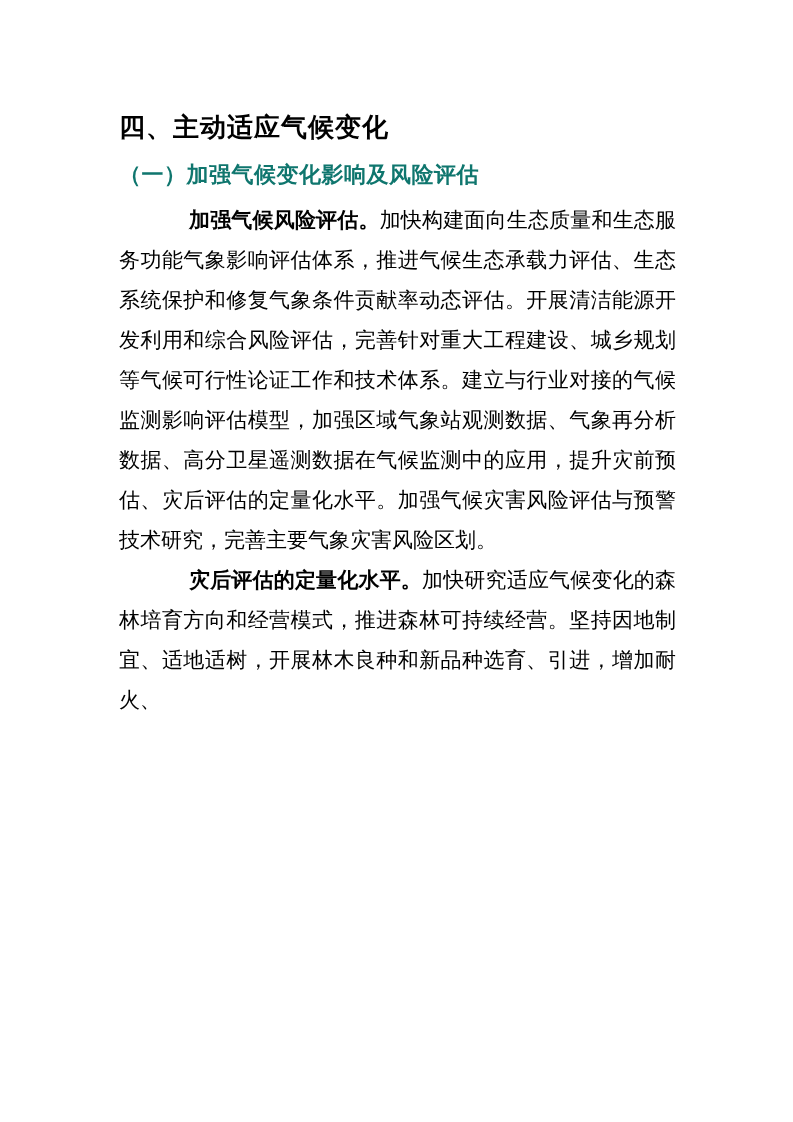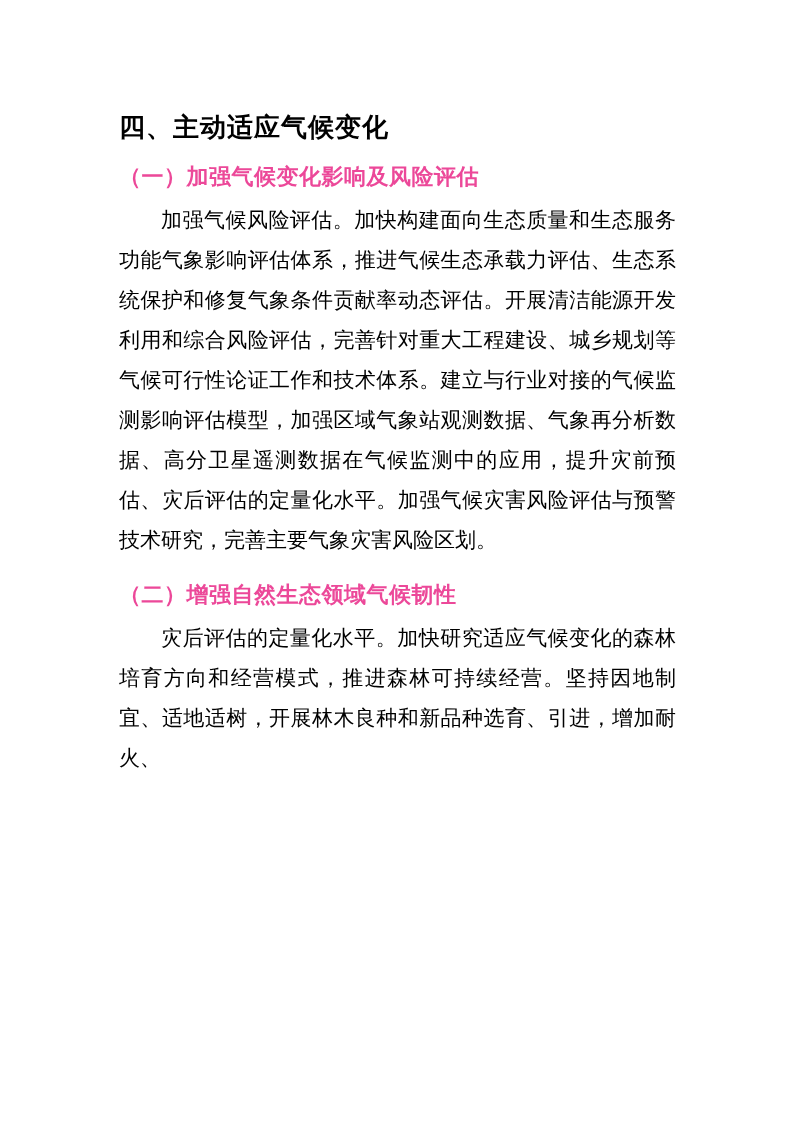--- a/index.html
+++ b/index.html
@@ -26,41 +26,42 @@
     margin: 0;
     font-family: "Liberation Sans", "DejaVu Sans", sans-serif;
     font-weight: bold;
     font-size: 26px;
     line-height: 30px;
     letter-spacing: 1px;
     color: #000000;
   }
   .section-heading {
     margin: 22px 0 0 0;
-    font-family: Liberation Serif, serif;
+    font-family: Liberation Mono, monospace;
     font-weight: bold;
     font-size: 22px;
     line-height: 26px;
     letter-spacing: 0.5px;
-    color: #ec4899;
+    color: #0f766e;
   }
   .para {
     margin: 10px 0 0 0;
     font-size: 21px;
     line-height: 40px;
     text-align: justify;
     text-justify: inter-ideograph;
     text-indent: 2em;
     color: #000000;
   }
   .para + .para {
     margin-top: 0;
   }
   .para .lead {
-    font-weight: normal;
+    font-weight: bold;
+    margin-left: 28px;
   }
   .page-number {
     position: absolute;
     top: 1024px;
     left: 0;
     width: 100%;
     text-align: right;
     font-family: "Liberation Serif", "DejaVu Serif", serif;
     font-size: 15px;
     line-height: 18px;
@@ -73,20 +74,19 @@
 <div class="page">
   <div class="content">
 
     <h1 class="chapter-heading">四、主动适应气候变化</h1>
 
     <h2 class="section-heading">（一）加强气候变化影响及风险评估</h2>
 
     <p class="para"><span class="lead">加强气候风险评估。</span><span>加快构建面向生态质量和生态服务功能气象影响评估体系，推进气候生态承载力评估、生态系统保护和修复气象条件贡献率动态评估。开展清洁能源开发利用和综合风险评估，完善针对重大工程建设、城乡规划等气候可行性论证工作和技术体系。建立与行业对接的气候监测影响评估模型，加强区域气象站观测数据、气象再分析数据、高分卫星遥测数据在气候监测中的应用，提升灾前预估、灾后评估的定量化水平。加强气候灾害风险评估与预警技术研究，完善主要气象灾害风险区划。</span></p>
 
 
-    <h2 class="section-heading">（二）增强自然生态领域气候韧性</h2>
 
     <p class="para"><span class="lead">灾后评估的定量化水平。</span><span>加快研究适应气候变化的森林培育方向和经营模式，推进森林可持续经营。坚持因地制宜、适地适树，开展林木良种和新品种选育、引进，增加耐火、</span></p>
 
   </div>
 
   <div class="page-number">20</div>
 </div>
 
 </body></html>

